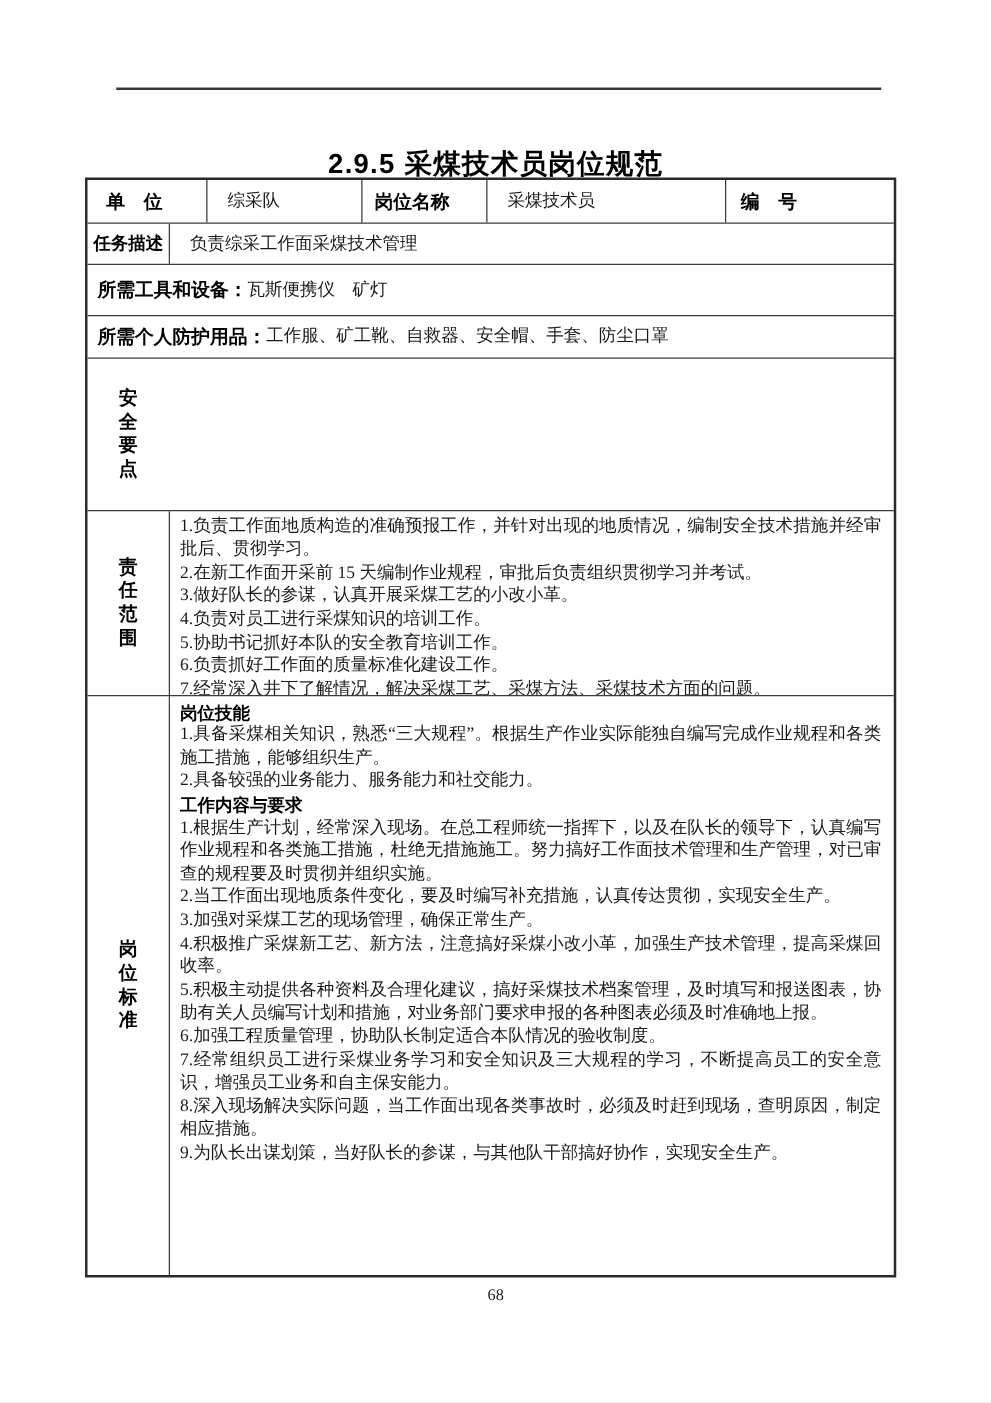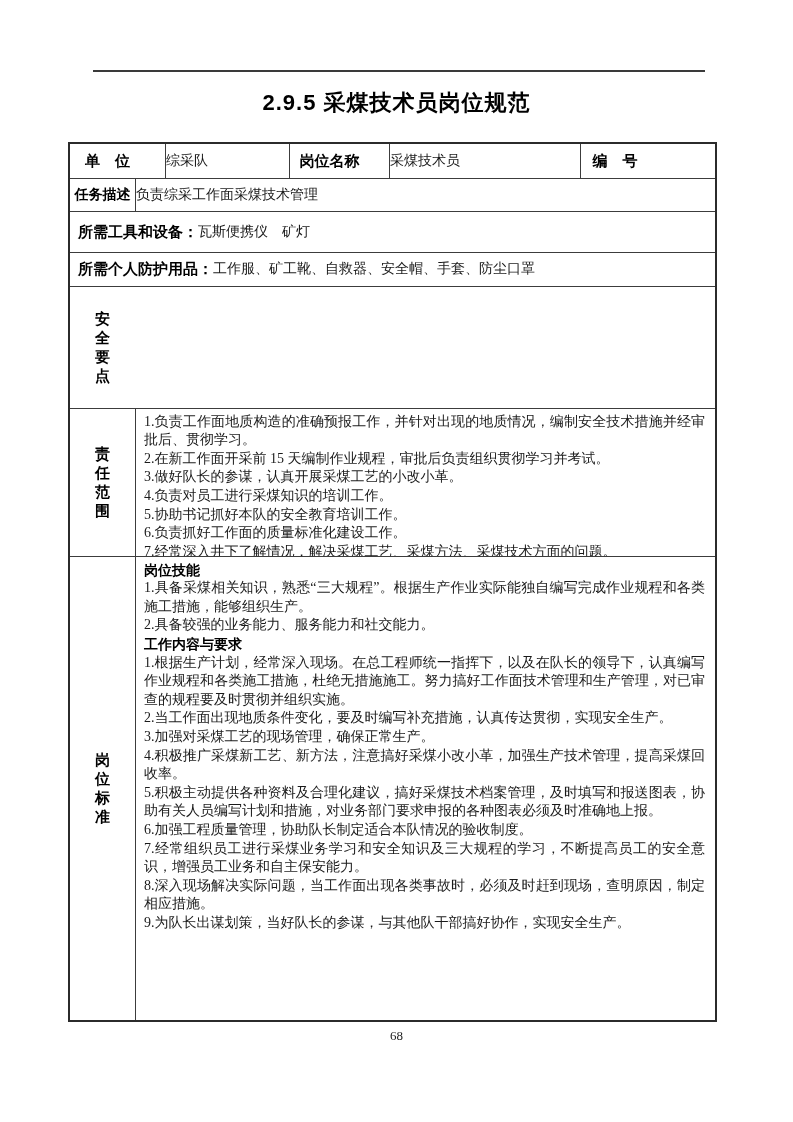--- a/index.html
+++ b/index.html
@@ -7,40 +7,40 @@
   .page {
     position:relative; width:793px; height:1122px; background:#ffffff;
     margin:0 auto; overflow:hidden; color:#111;
     font-family:"Liberation Serif", serif;
   }
   .header-rule {
     position:absolute; left:93px; top:70px; width:612px; height:2px;
     background:#3a3a3a;
   }
   .doc-title {
-    position:absolute; left:0; top:88px; width:100%;
+    position:absolute; left:0; top:116px; width:100%;
     text-align:center; font-family:"Liberation Sans", sans-serif;
     font-weight:bold; font-size:22px; letter-spacing:1px; color:#000;
   }
   .spec-table {
     position:absolute; left:68px; top:142px; width:649px; height:880px;
     border:2px solid #2b2b2b; display:flex; flex-direction:column;
     background:#fff;
   }
   .t-row { display:flex; flex-direction:row; width:100%; }
   .t-row + .t-row { border-top:1px solid #3c3c3c; }
   .t-cell { height:100%; overflow:hidden; }
   .t-cell + .t-cell { border-left:1px solid #3c3c3c; }
   .lbl {
     display:flex; align-items:center; justify-content:center;
     font-family:"Liberation Sans", sans-serif; font-weight:bold;
     font-size:15px; color:#000; text-align:center;
   }
   .val {
-    display:flex; align-items:center; padding:0 0;
+    display:flex; align-items:center; padding:0 16px;
     font-size:14px; color:#1a1a1a;
   }
   .mono { font-family:"DejaVu Sans Mono", monospace; font-size:13.5px; }
   .row-h1 { height:35px;gap:20px; }
   .row-h2 { height:33px; }
   .row-h3 { height:42px; }
   .row-h4 { height:34px; }
   .row-safety { height:124px; }
   .row-resp { height:148px; }
   .row-std { height:472px; }

